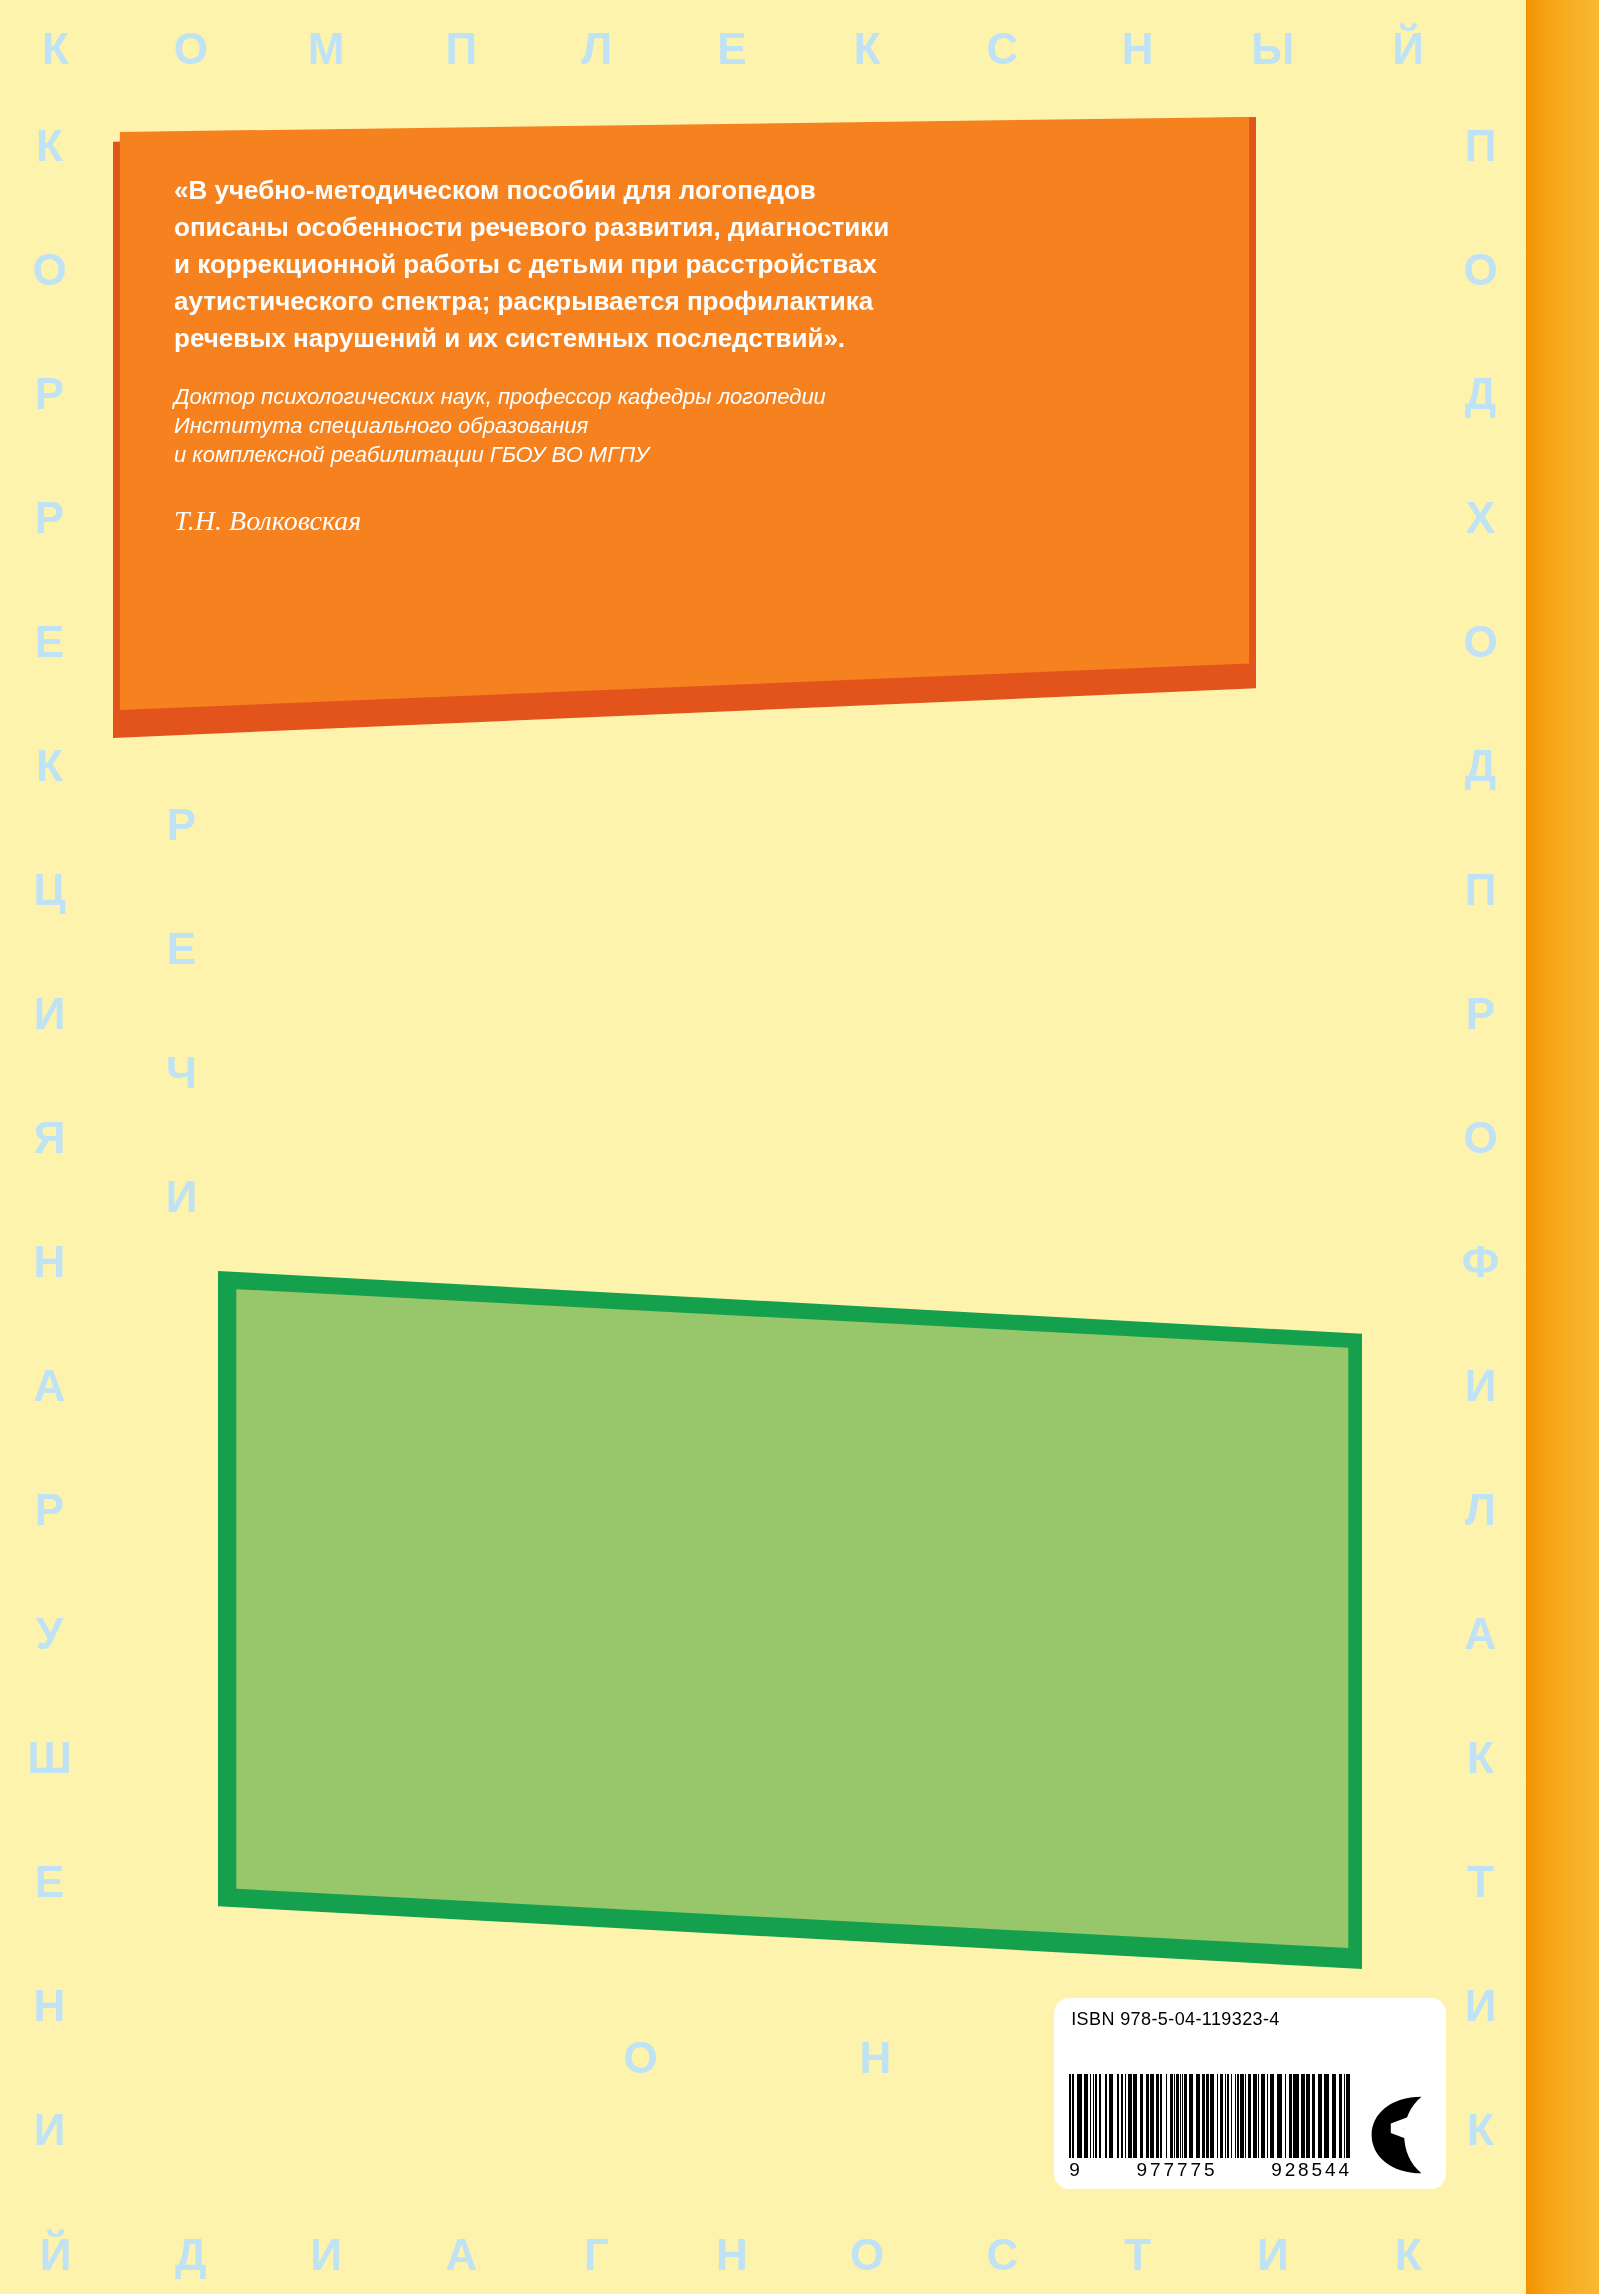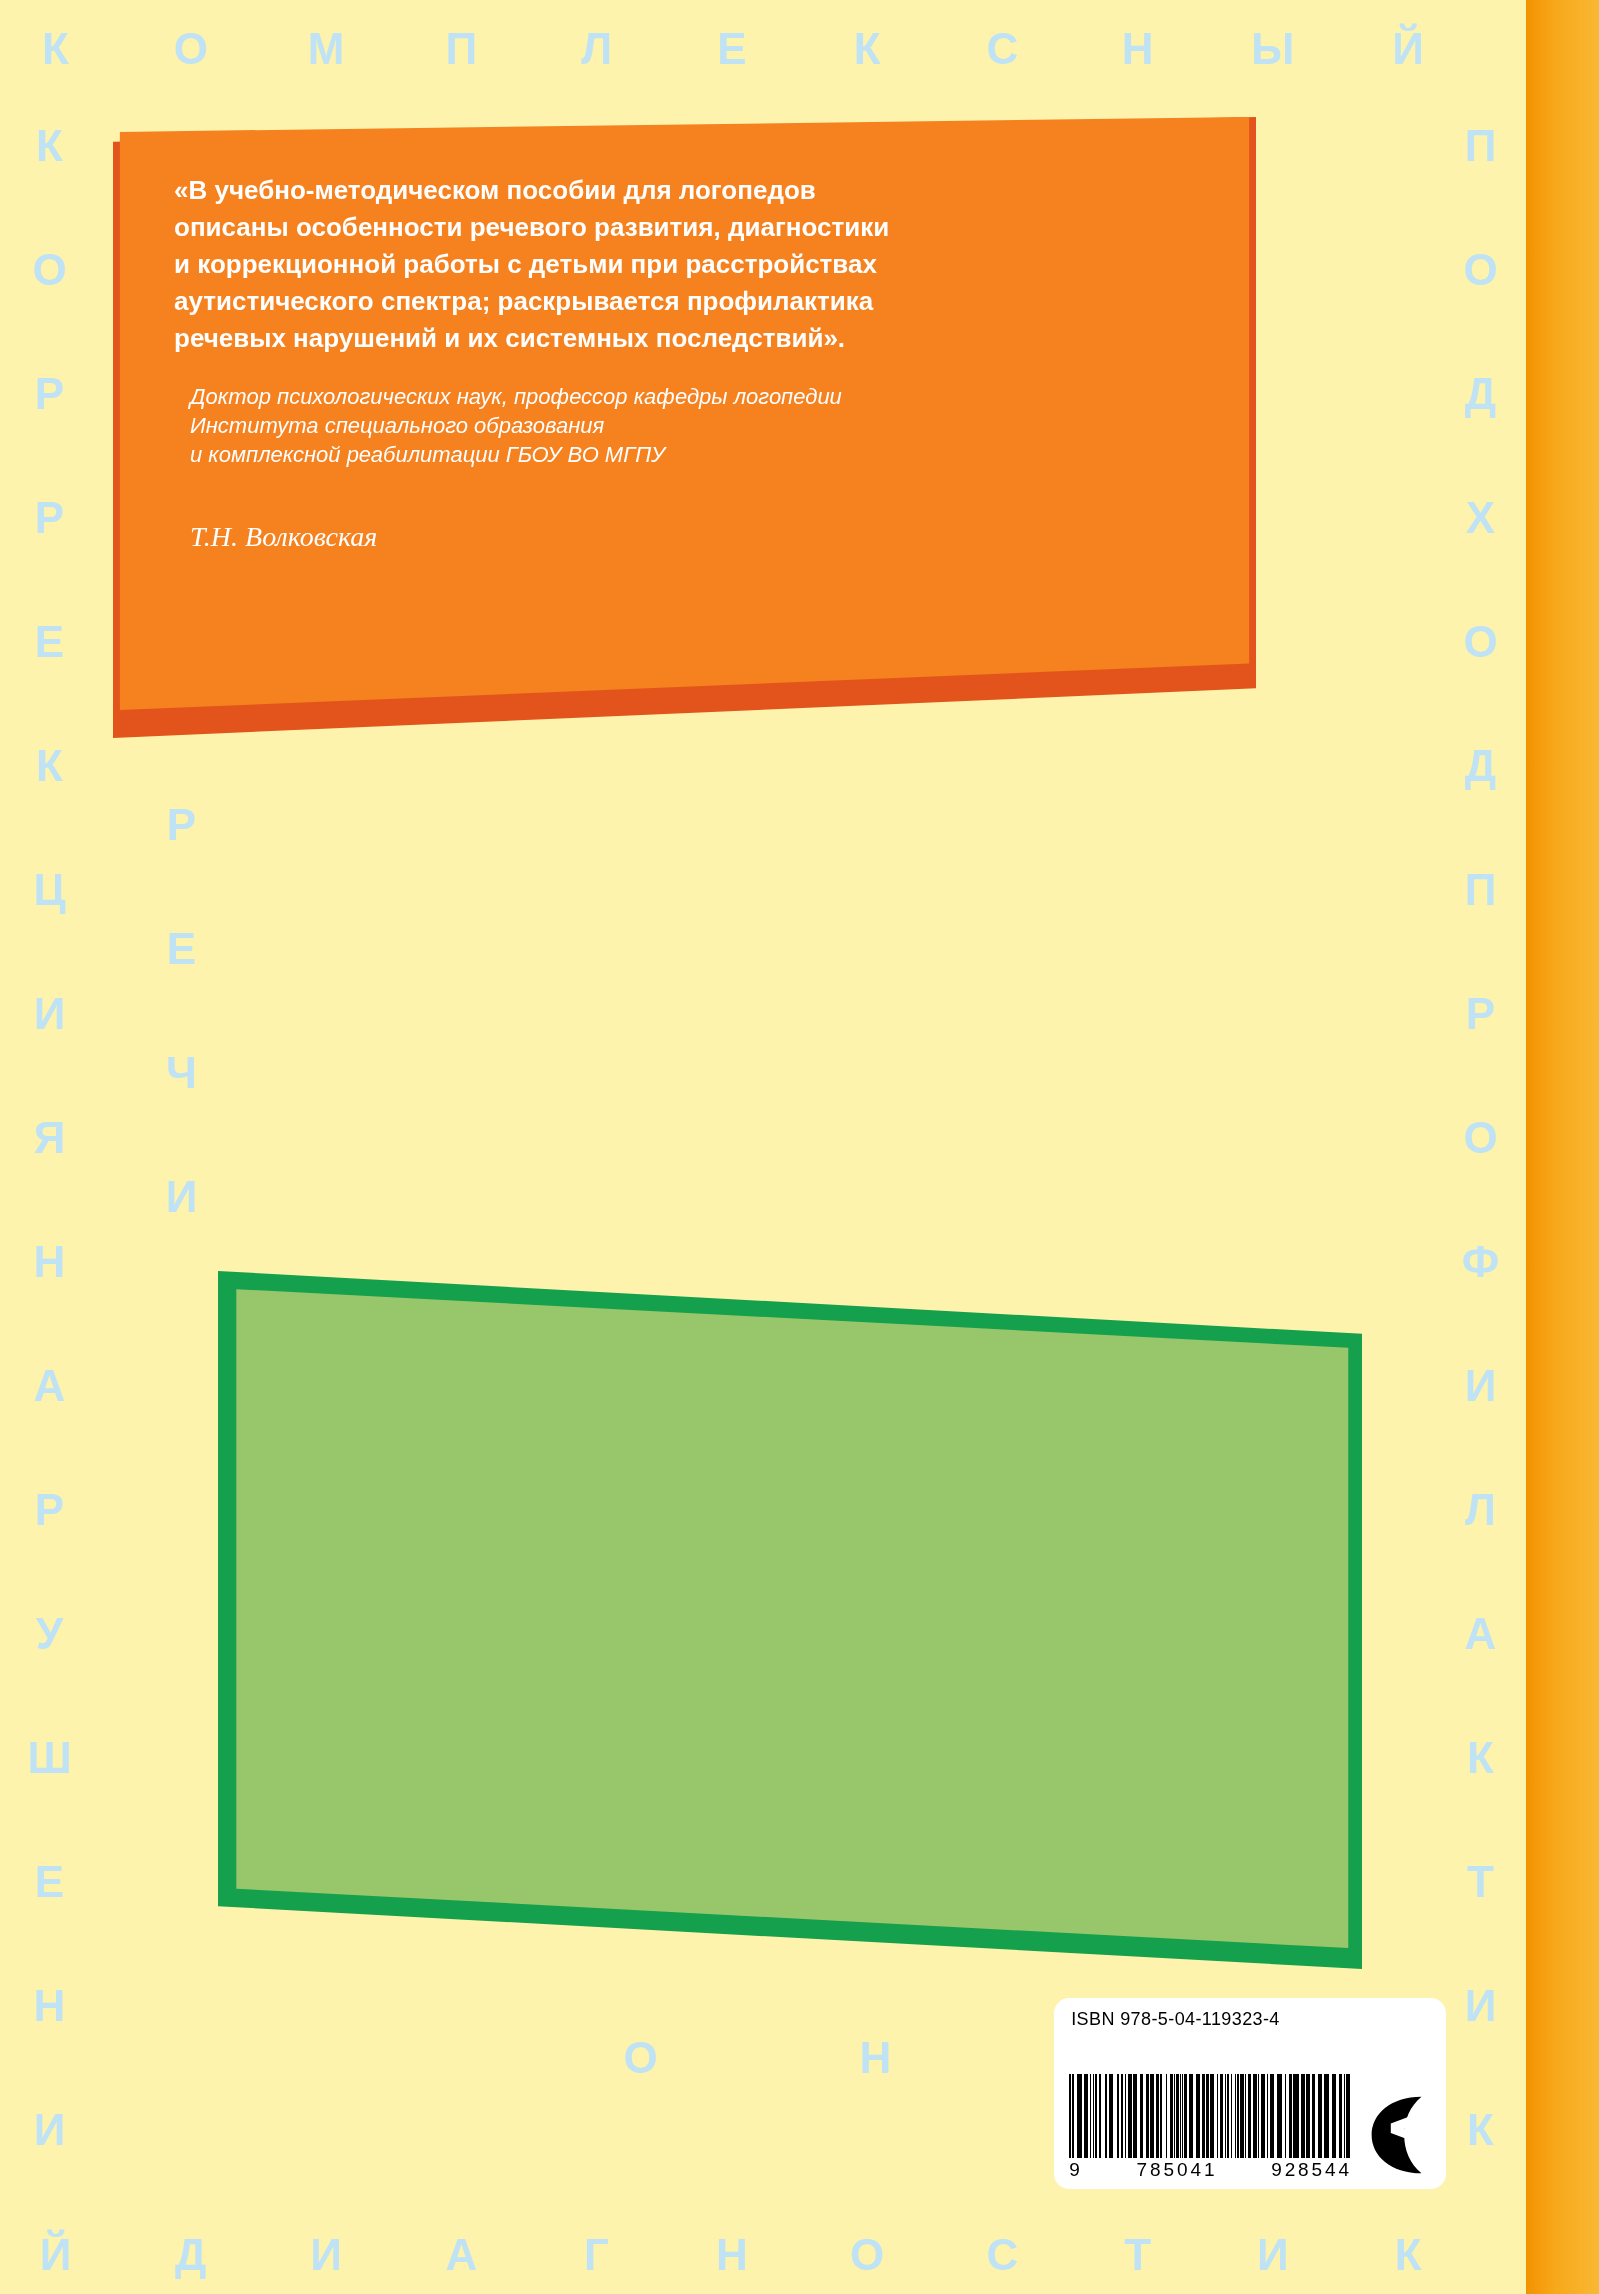--- a/index.html
+++ b/index.html
@@ -59,21 +59,21 @@
     font-size:26px;
     font-weight:bold;
     line-height:1.42;
     margin:0 0 25px 0;
     white-space:pre-line;
   }
   .attrib{
     font-size:22px;
     font-style:italic;
     line-height:1.33;
-    margin:16px;
+    margin:0;
     white-space:pre-line;
   }
   .attrib .name{
     display:block;
     font-size:28px;
     font-style:italic;
     margin-top:3.8px;
   }
 
   
@@ -403,21 +403,21 @@
           <span style="width:3.4px;background:transparent"></span>
           <span style="width:3.1px"></span>
           <span style="width:2.2px;background:transparent"></span>
           <span style="width:1.5px"></span>
           <span style="width:1px;background:transparent"></span>
           <span style="width:4.6px"></span>
           <span style="width:2.2px;background:transparent"></span>
         </div>
       <div class="num">
         <span>9</span>
-        <span>785041</span>
+        <span>977775</span>
         <span>928544</span>
       </div>
     </div>
     <div id="eksmo-logo">
       <svg width="71" height="92" viewBox="0 0 74 96" xmlns="http://www.w3.org/2000/svg">
         <rect x="0" y="0" width="74" height="96" rx="8" fill="#ffffff"></rect>
         <path d="M62 8 C30 8 10 26 10 48 C10 70 30 88 62 88 C50 78 44 64 44 48 C44 32 50 18 62 8 Z" fill="#000000"></path>
         <path d="M30 36 L62 24 L62 34 L44 41 L62 48 L62 58 L30 46 Z" fill="#ffffff"></path>
       </svg>
     </div>

